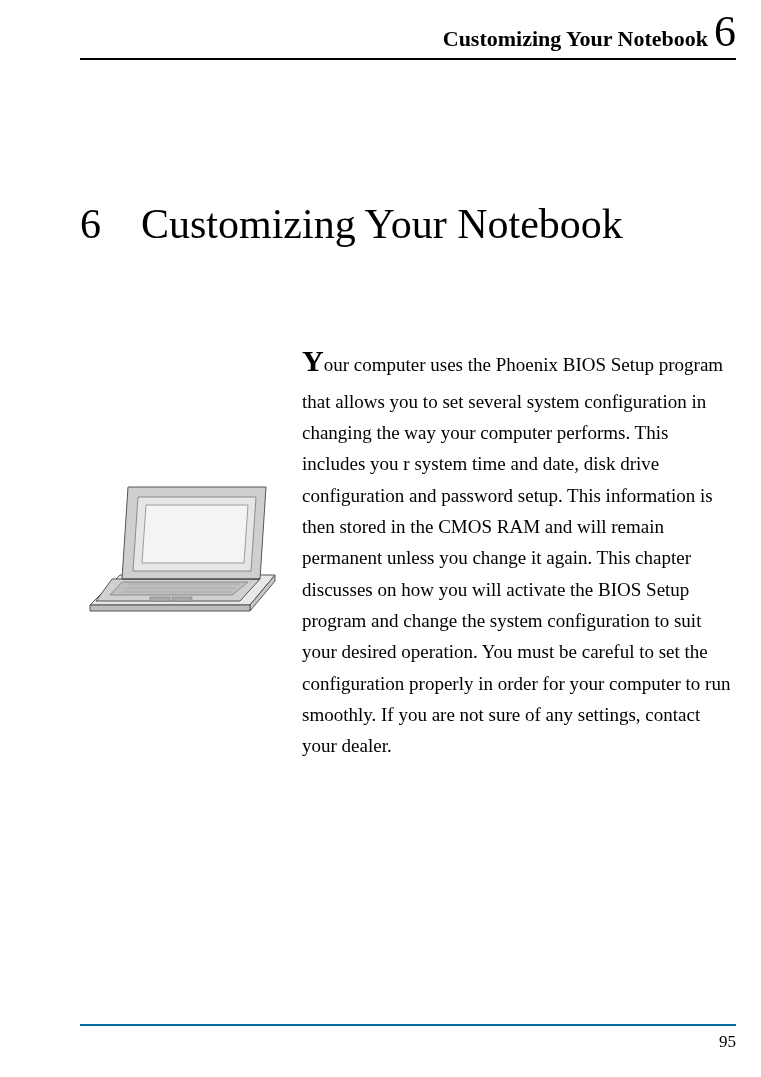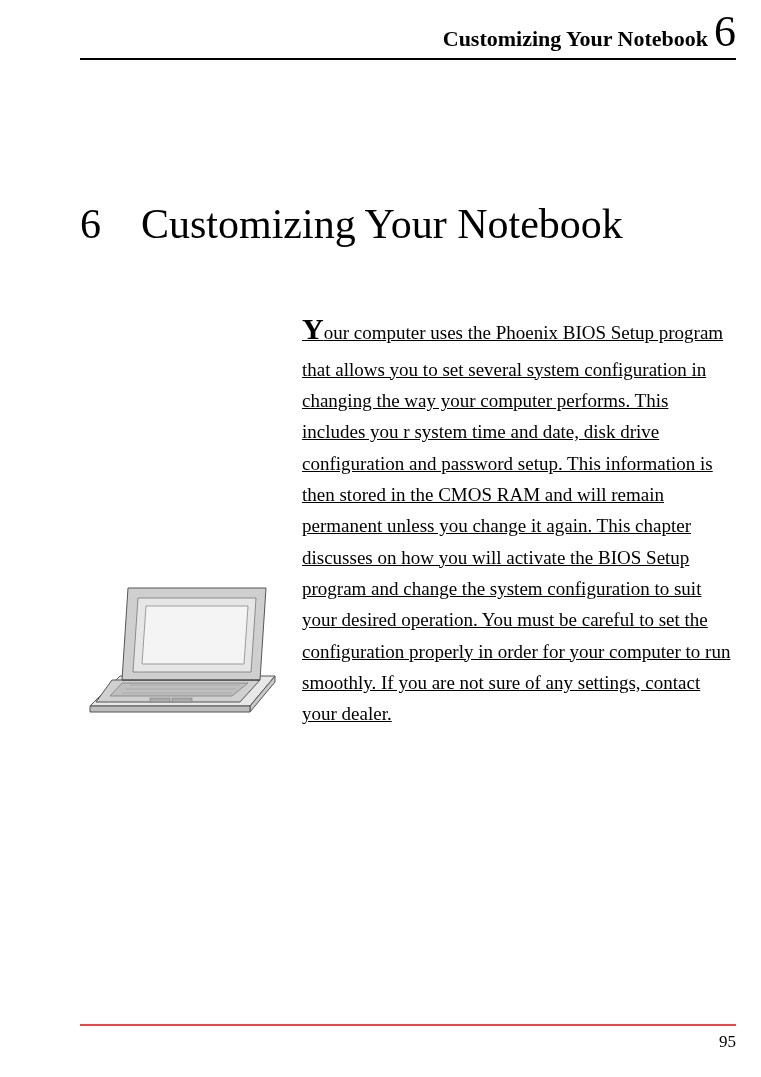--- a/index.html
+++ b/index.html
@@ -45,24 +45,23 @@
       align-items: baseline;
     }
     .chapter-num {
       font-size: 42px;
       margin-right: 40px;
     }
     .chapter-title {
       font-size: 42px;
     }
     .content-row {
-      margin-top: 56px;
+      margin-top: 88px;
       display: flex;
-      align-items: flex-end;
-      text-decoration: underline;
+      align-items: center;
     }
     .illustration {
       width: 200px;
       flex-shrink: 0;
       margin-right: 22px;
       margin-top: 6px;
     }
     .body-text {
       font-size: 19px;
       line-height: 1.65;
@@ -71,21 +70,21 @@
     .dropcap {
       font-size: 30px;
       font-weight: bold;
       vertical-align: baseline;
     }
     .footer {
       position: absolute;
       bottom: 25px;
       left: 80px;
       right: 25px;
-      border-top: 2px solid #ef4444;
+      border-top: 2px solid #0369a1;
       text-align: right;
       padding-top: 6px;
       font-size: 17px;
     }
   </style>
 </head>
 <body>
 
 <div class="header">
   <span class="header-title">Customizing Your Notebook</span>

